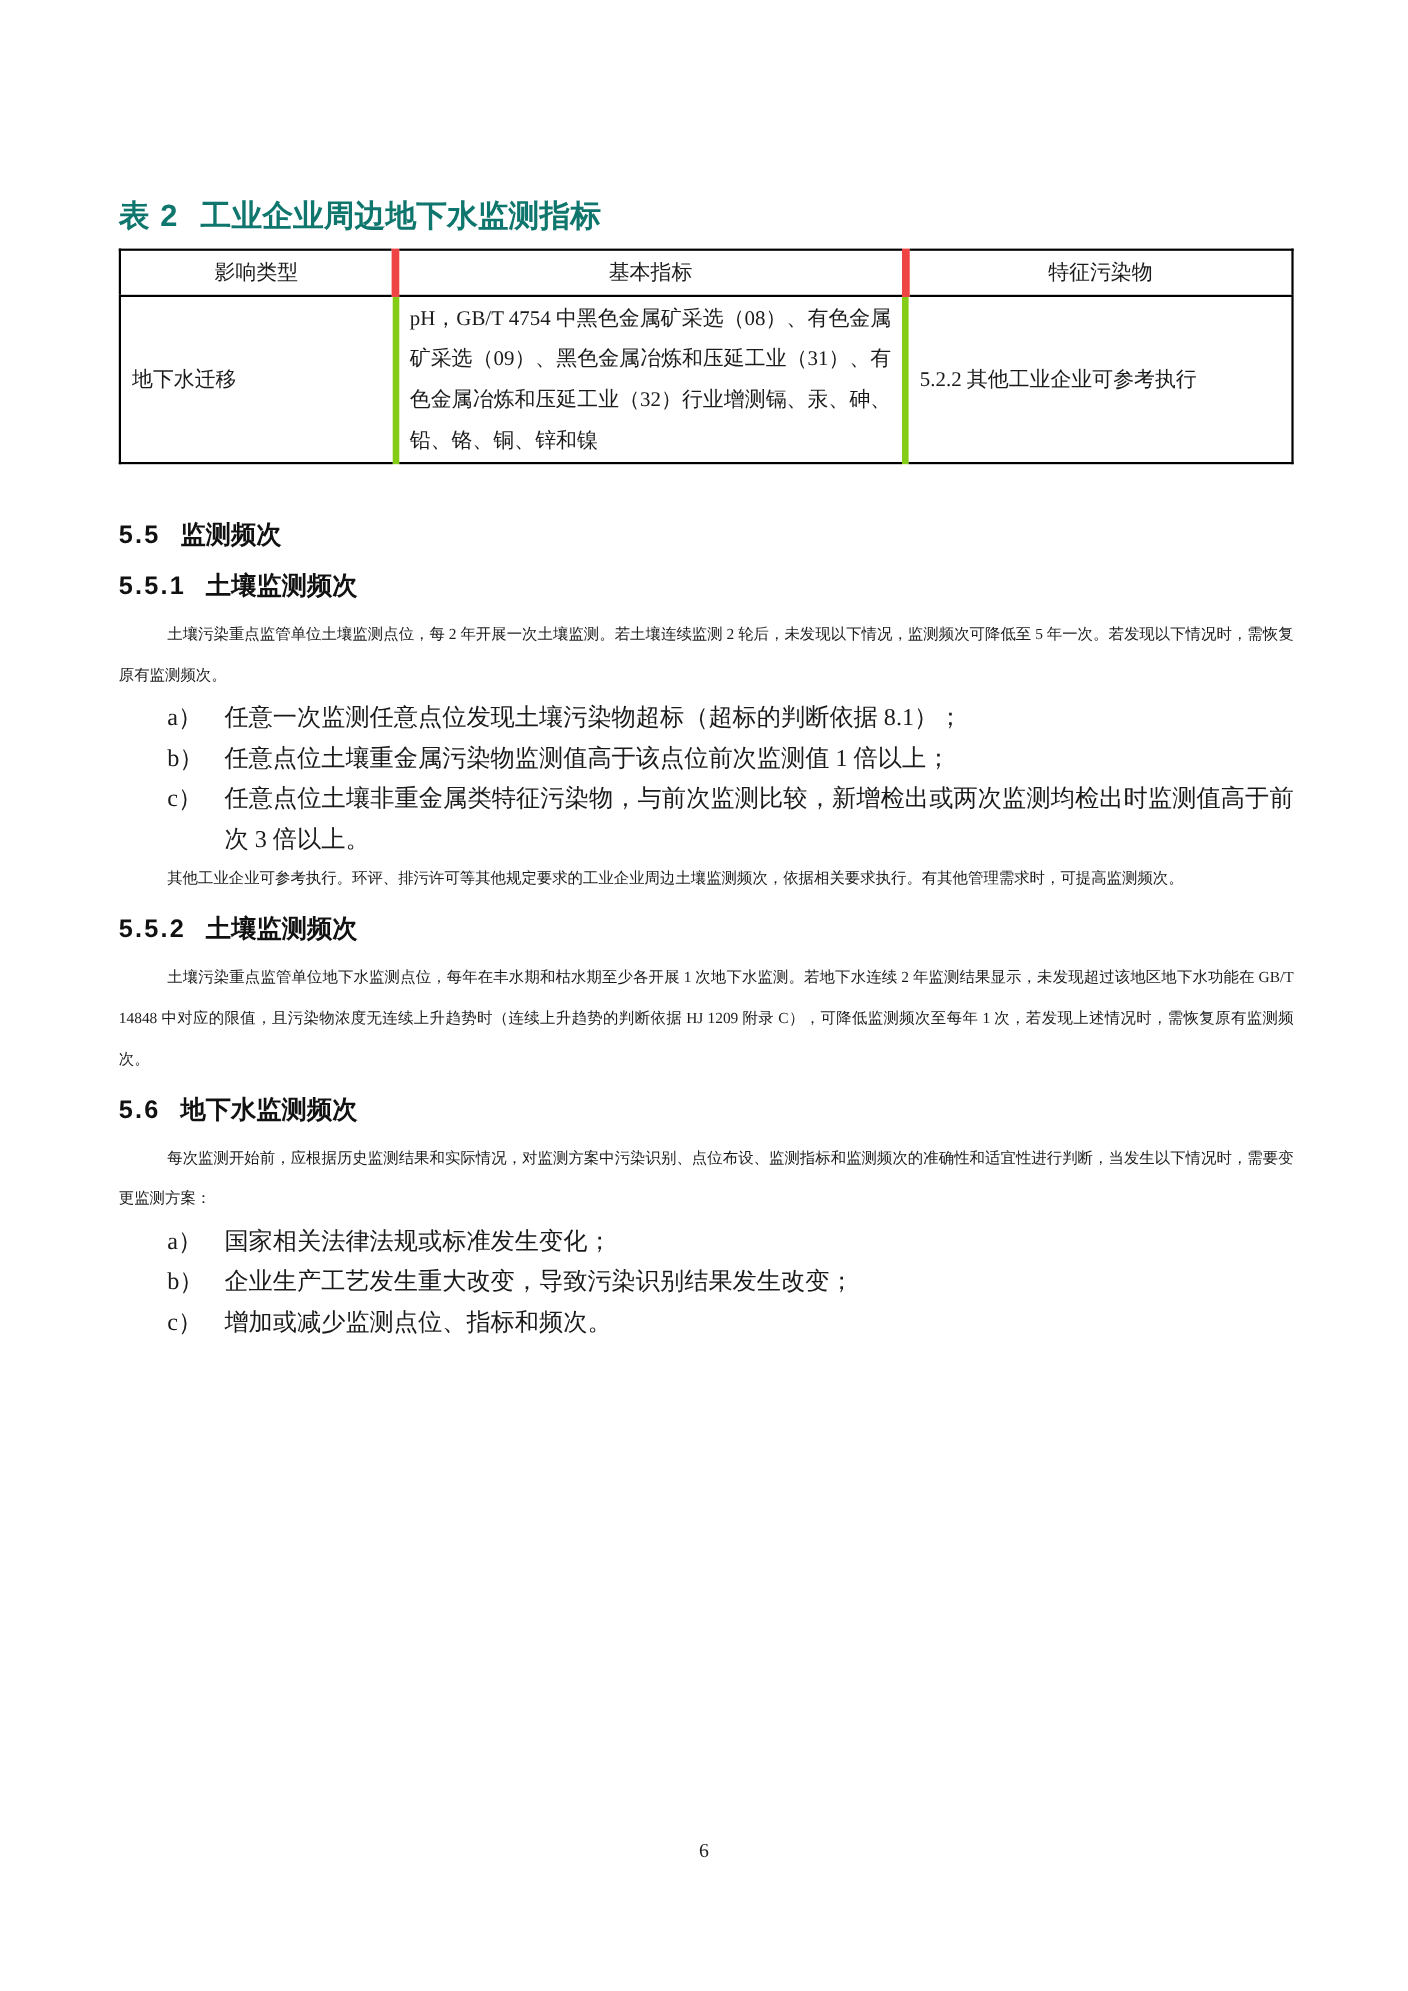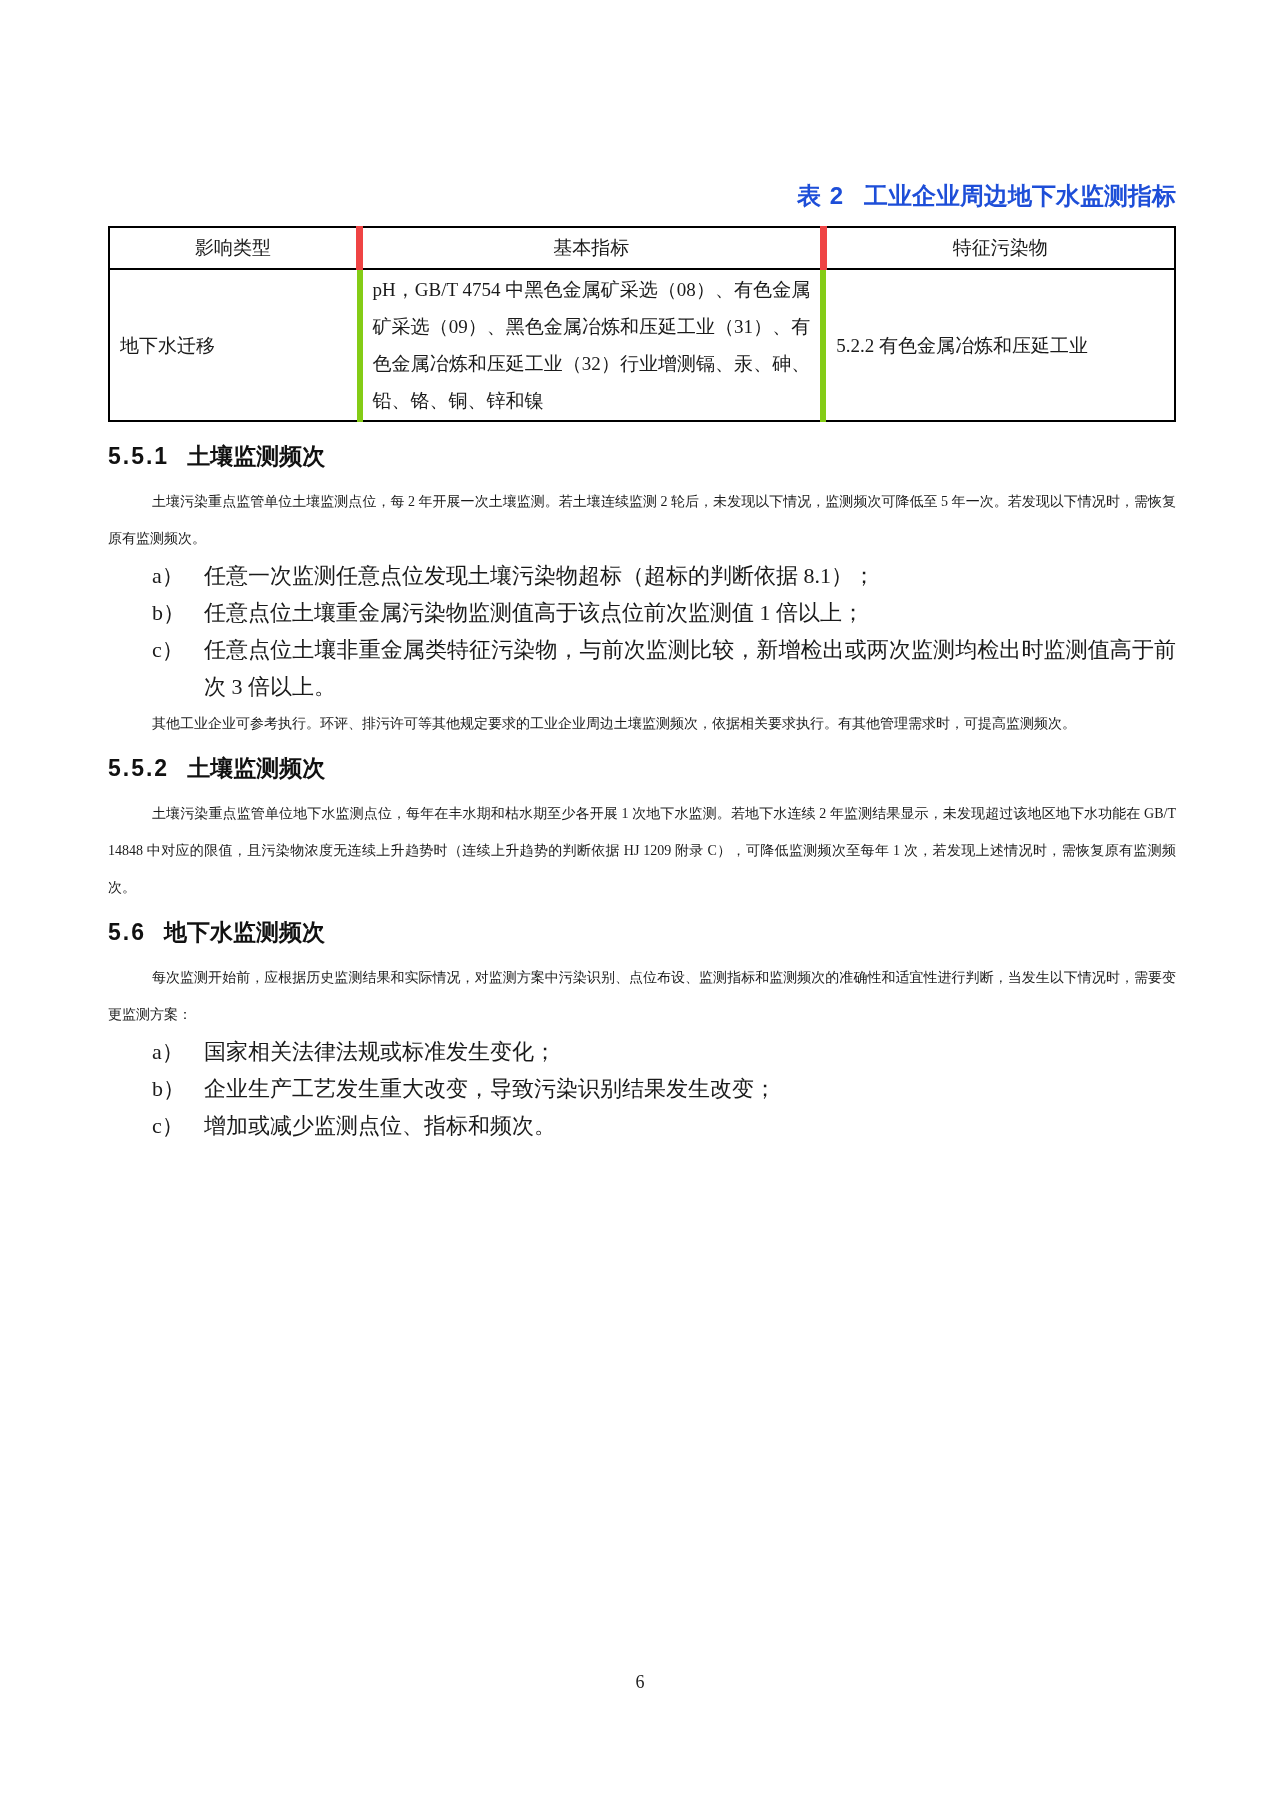--- a/index.html
+++ b/index.html
@@ -14,27 +14,27 @@
     font-family: "Liberation Serif", "DejaVu Serif", serif;
   }
   .content {
     position: absolute;
     left: 108px;
     top: 183px;
     width: 1068px;
   }
   
   .caption {
-    text-align: right;
+    text-align: left;
     font-family: "Liberation Sans", "DejaVu Sans", sans-serif;
     font-weight: bold;
-    font-size: 24px;
+    font-size: 28px;
     line-height: 26px;
     margin-bottom: 17px;
-    color: #1d4ed8;
+    color: #0f766e;
   }
   .caption .cap-label { margin-right: 20px; letter-spacing: 1px; }
   
   table.t2 {
     width: 100%;
     border-collapse: collapse;
     table-layout: fixed;
     border: 2.5px solid #000;
     font-size: 19px;
   }
@@ -119,25 +119,28 @@
         <tr>
           <th>影响类型</th>
           <th>基本指标</th>
           <th>特征污染物</th>
         </tr>
       </thead>
       <tbody>
         <tr>
           <td class="center">地下水迁移</td>
           <td class="just">pH，GB/T 4754 中黑色金属矿采选（08）、有色金属矿采选（09）、黑色金属冶炼和压延工业（31）、有色金属冶炼和压延工业（32）行业增测镉、汞、砷、铅、铬、铜、锌和镍</td>
-          <td>5.2.2 有色金属冶炼和压延工业</td>
+          <td>5.2.2 其他工业企业可参考执行</td>
         </tr>
       </tbody>
     </table>
 
+    <div class="h2 first">
+      <span class="h-num">5.5</span><span>监测频次</span>
+    </div>
 
     <div class="h3">
       <span class="h-num">5.5.1</span><span>土壤监测频次</span>
     </div>
 
     <p class="para">土壤污染重点监管单位土壤监测点位，每 2 年开展一次土壤监测。若土壤连续监测 2 轮后，未发现以下情况，监测频次可降低至 5 年一次。若发现以下情况时，需恢复原有监测频次。</p>
 
     <div class="li">
       <span class="li-label">a）</span>
         <span class="li-text">任意一次监测任意点位发现土壤污染物超标（超标的判断依据 8.1）；</span>

